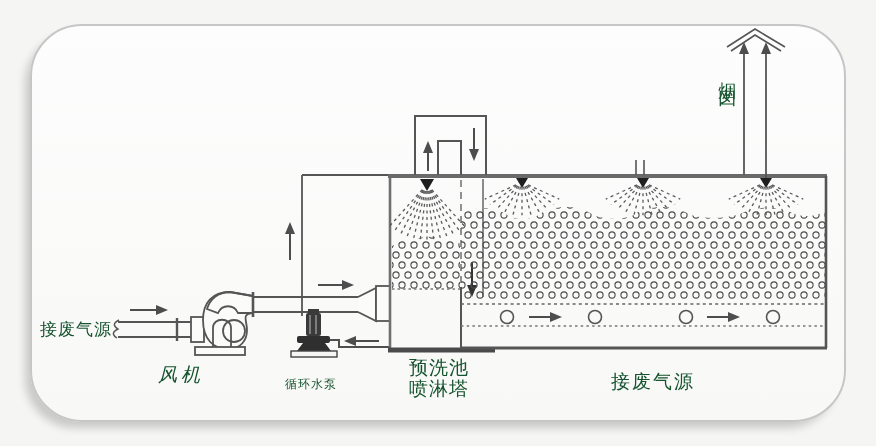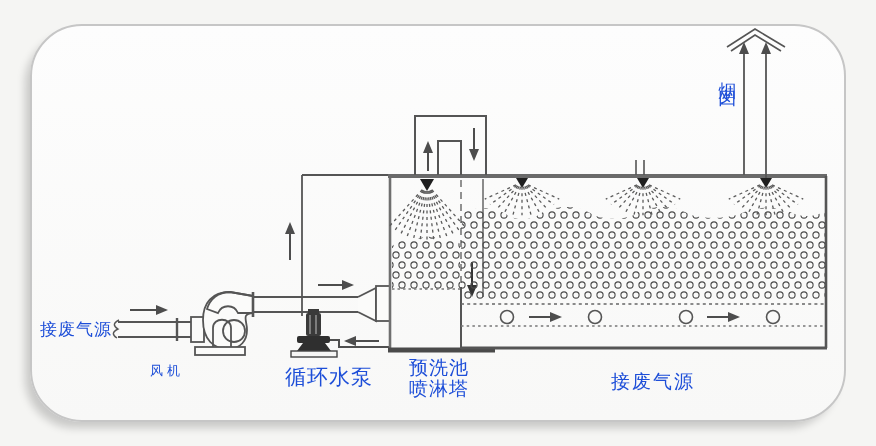--- a/index.html
+++ b/index.html
@@ -3,24 +3,24 @@
 <meta charset="utf-8">
 <style>
   html,body{margin:0;padding:0;}
   body{font-family:"Liberation Serif","DejaVu Serif",serif;}
   .stage{position:relative;width:876px;height:446px;background:#f5f5f3;overflow:hidden;}
   .card{position:absolute;left:30px;top:24px;width:812px;height:394px;
         background:linear-gradient(#fdfdfd,#f8f8f7);
         border:2px solid #c6c6c6;border-radius:52px;
         box-shadow:-7px 8px 9px -2px rgba(0,0,0,0.18);}
   svg.diagram{position:absolute;left:0;top:0;z-index:2;}
-  .lbl{position:absolute;z-index:3;color:#1d4ed8;white-space:pre-line;line-height:1.12;}
+  .lbl{position:absolute;z-index:3;color:#14532d;white-space:pre-line;line-height:1.12;}
   .lbl-source{left:40px;top:320px;font-size:17px;letter-spacing:1px;}
-  .lbl-fan{left:150px;top:364px;font-size:13px;letter-spacing:4px;}
-  .lbl-pump{left:285px;top:366px;font-size:21px;letter-spacing:1px;text-align:right;}
+  .lbl-fan{left:158px;top:364px;font-size:19px;letter-spacing:4px;font-style:italic;}
+  .lbl-pump{left:285px;top:378px;font-size:12px;letter-spacing:1px;text-align:right;}
   .lbl-prewash{left:397px;top:357px;font-size:19px;letter-spacing:1px;margin-left:12px;}
   .lbl-biofilter{left:611px;top:371px;font-size:19px;letter-spacing:2px;}
   .lbl-chimney{left:717px;top:68px;font-size:18px;writing-mode:vertical-rl;letter-spacing:6px;}
 </style>
 </head>
 <body>
 
 <div class="stage">
   <div class="card"></div>
 

